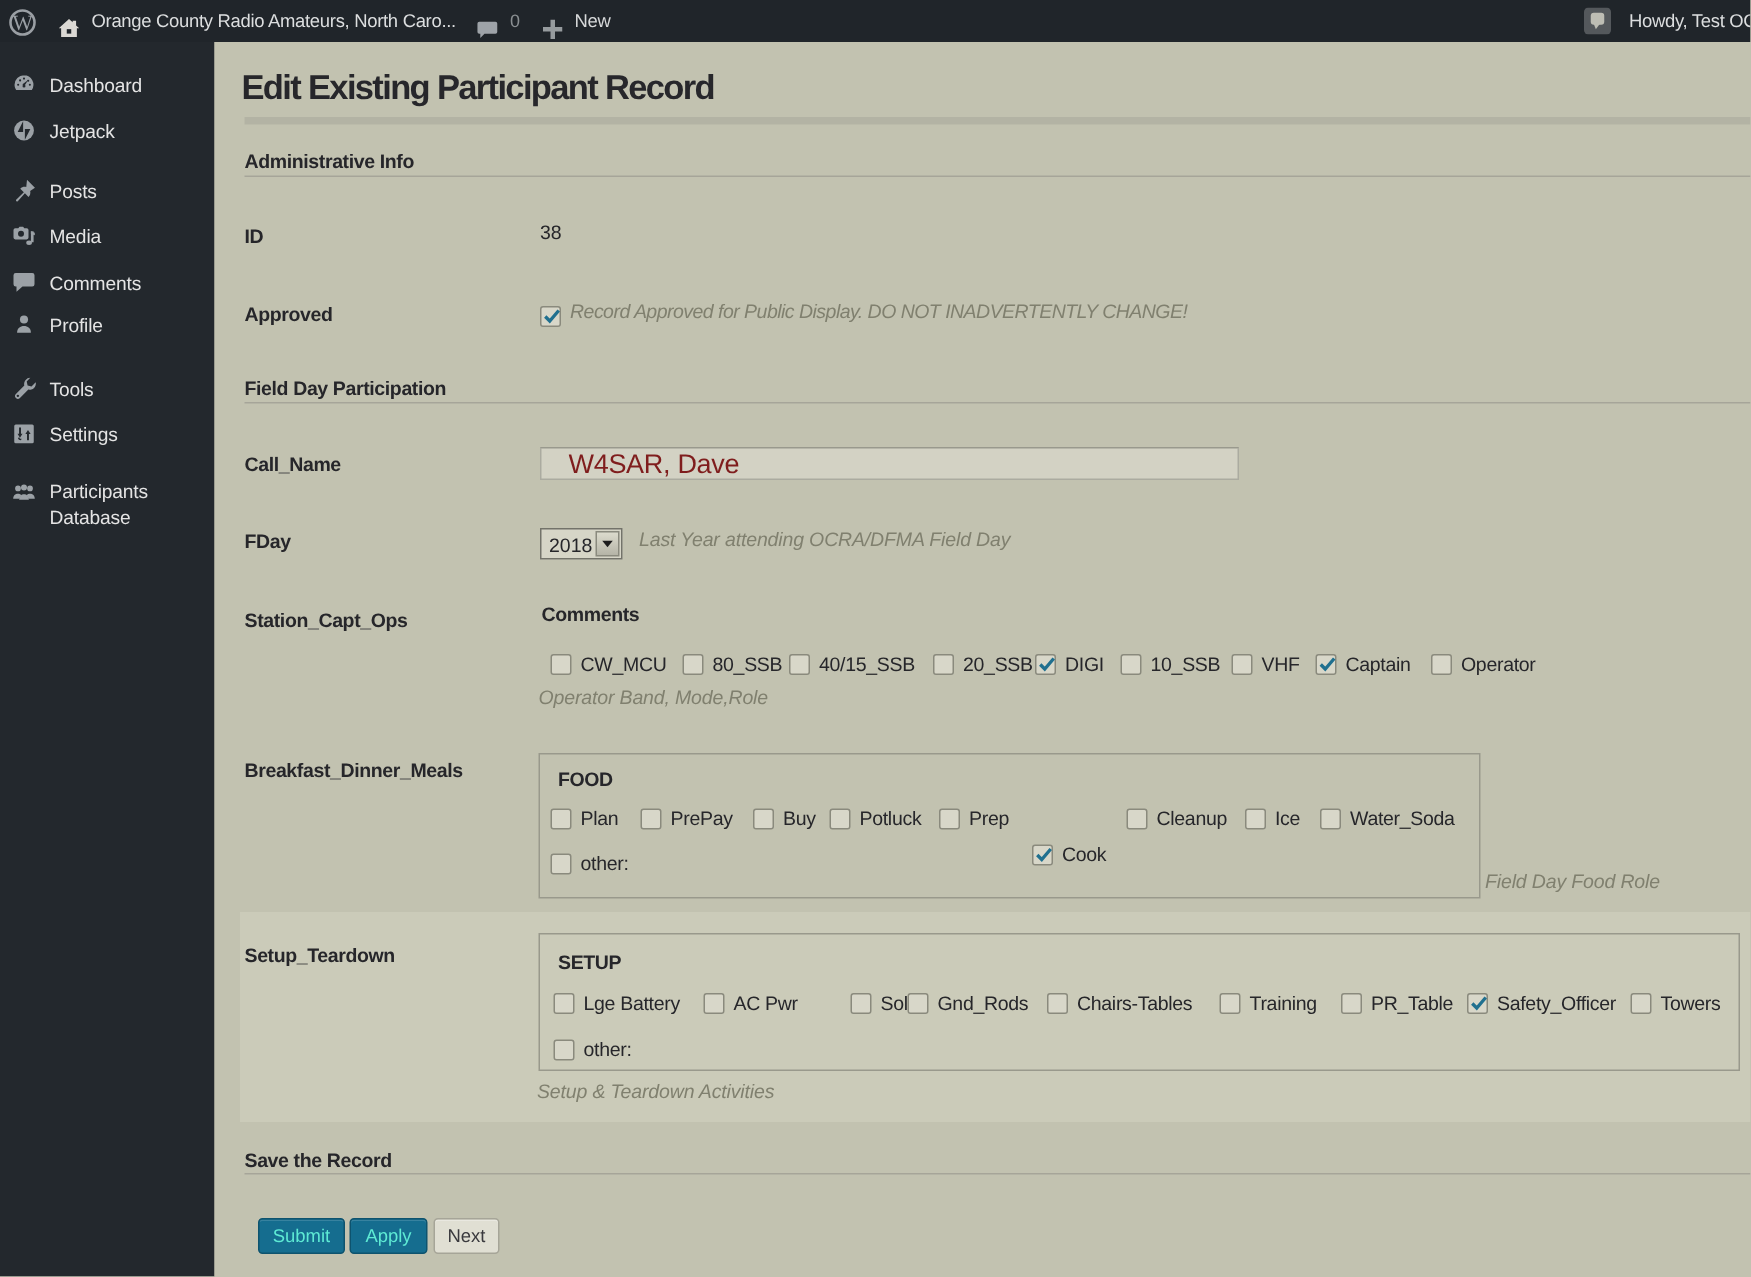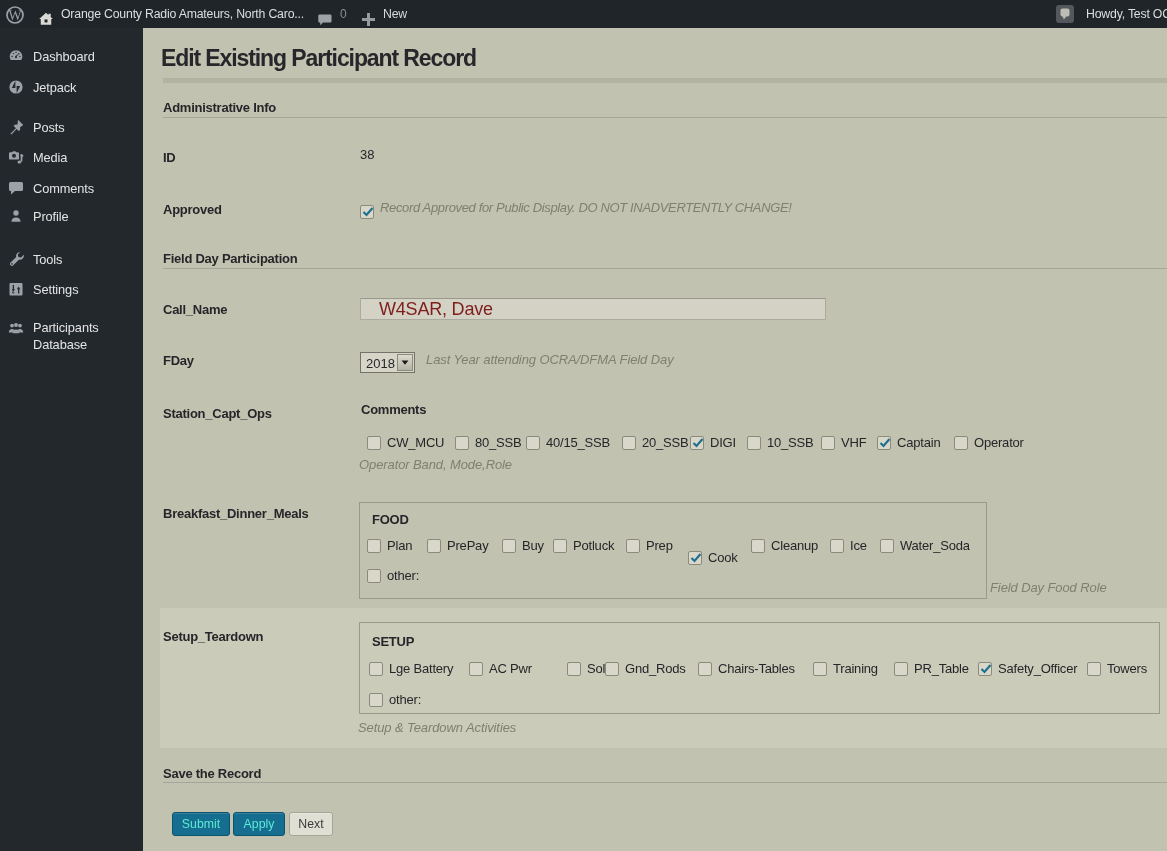--- a/index.html
+++ b/index.html
@@ -214,21 +214,21 @@
   <div class="help abs" style="left:216px; top:429px;">Operator Band, Mode,Role</div>
 
   <div class="label abs" style="left:20px; top:478px;">Breakfast_Dinner_Meals</div>
   <div class="fset" style="left:216px; top:474px; width:628px; height:97px;"></div>
   <div class="sechead abs" style="left:229px; top:484px;">FOOD</div>
   <div class="cbi" style="left:224px; top:510px;"><span class="cb"></span>Plan</div>
   <div class="cbi" style="left:284px; top:510px;"><span class="cb"></span>PrePay</div>
   <div class="cbi" style="left:359px; top:510px;"><span class="cb"></span>Buy</div>
   <div class="cbi" style="left:410px; top:510px;"><span class="cb"></span>Potluck</div>
   <div class="cbi" style="left:483px; top:510px;"><span class="cb"></span>Prep</div>
-  <div class="cbi" style="left:545px; top:522px;"><span class="cb">
+  <div class="cbi" style="left:545px; top:534px;"><span class="cb">
         <svg width="16" height="16" viewBox="0 0 16 16">
           <path d="M2.5 7 L5.5 10 L11.5 3" fill="none" stroke="#20708f" stroke-width="2.2"></path>
         </svg>
       </span>Cook</div>
   <div class="cbi" style="left:608px; top:510px;"><span class="cb"></span>Cleanup</div>
   <div class="cbi" style="left:687px; top:510px;"><span class="cb"></span>Ice</div>
   <div class="cbi" style="left:737px; top:510px;"><span class="cb"></span>Water_Soda</div>
   <div class="cbi" style="left:224px; top:540px;"><span class="cb"></span>other:</div>
   <div class="help abs" style="left:847px; top:552px;">Field Day Food Role</div>
 

